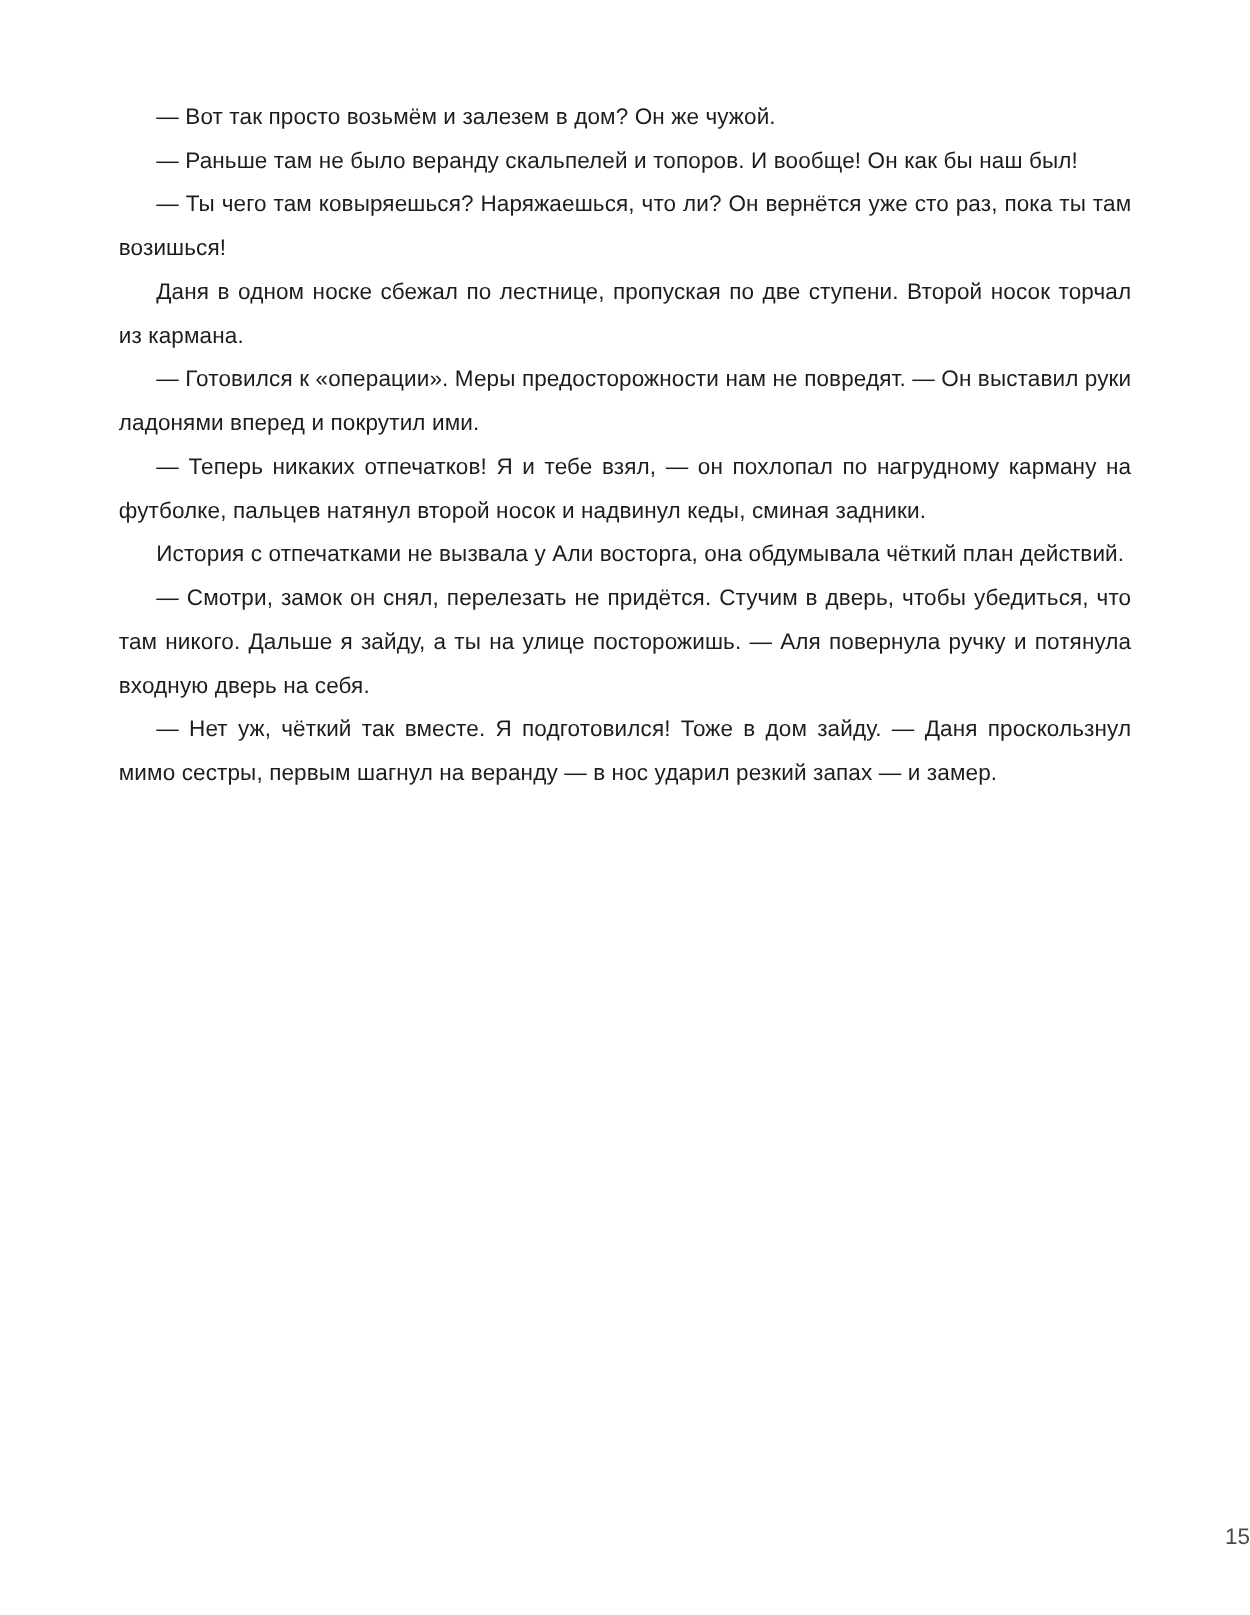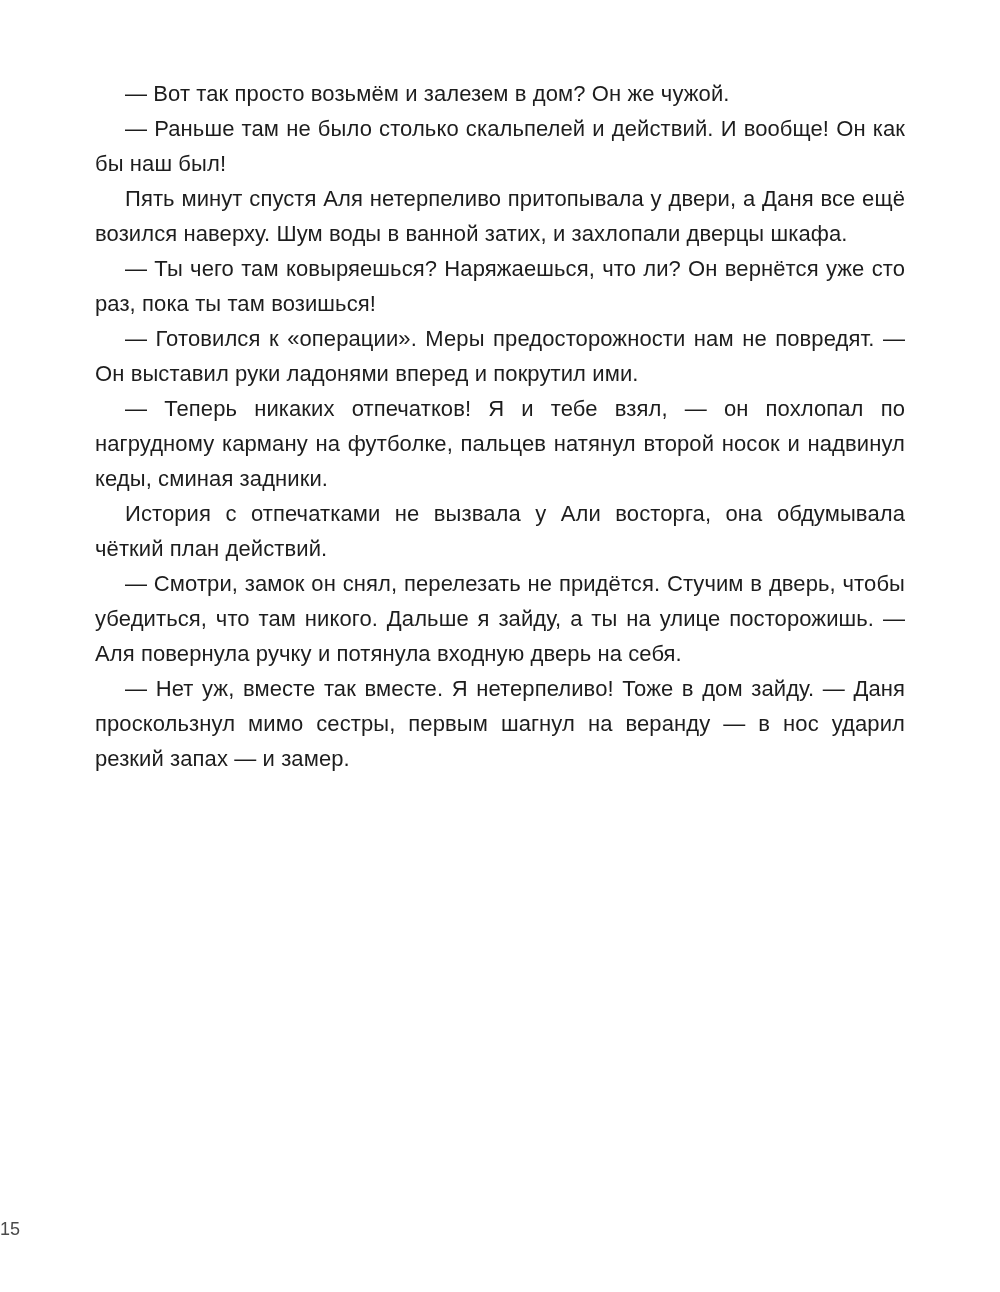--- a/index.html
+++ b/index.html
@@ -19,54 +19,54 @@
       position: absolute;
       inset: 0;
       background: #ffffff;
     }
     .text-column {
       position: absolute;
       top: 76px;
       left: 95px;
       width: 810px;
       text-align: justify;
-      font-size: 22px;
+      font-size: 18px;
       line-height: 35px;
       letter-spacing: 0.1px;
     }
     .para {
       margin: 0;
       padding: 0;
       text-indent: 30px;
       hyphens: manual;
       -webkit-hyphens: manual;
     }
     .page-number {
       position: absolute;
       bottom: 52px;
       left: 0;
       right: 0;
-      text-align: left;
+      text-align: right;
       font-size: 18px;
       color: #4a4a4a;
     }
   </style>
 </head>
 <body>
 
 <div class="book-page">
 
   <div class="text-column">
 
   <p class="para">— Вот так просто возьмём и залезем в дом? Он же чужой.</p>
-      <p class="para">— Раньше там не было столько скальпелей и действий. И вообще! Он как бы наш был!</p>
-      <p class="para">Пять минут спустя Аля нетерпеливо притопывала у двери, а Даня все ещё возился наверху. Шум воды в ванной затих, и захлопали дверцы шкафа.</p>
+      <p class="para">— Раньше там не было веранду скальпелей и топоров. И вообще! Он как бы наш был!</p>
       <p class="para">— Ты чего там ковыряешься? Наряжаешься, что ли? Он вернётся уже сто раз, пока ты там возишься!</p>
+      <p class="para">Даня в одном носке сбежал по лестнице, пропуская по две ступе­ни. Второй носок торчал из кармана.</p>
       <p class="para">— Готовился к «операции». Меры предосторожности нам не повре­дят. — Он выставил руки ладонями вперед и покрутил ими.</p>
       <p class="para">— Теперь никаких отпечатков! Я и тебе взял, — он похлопал по нагрудному карману на футболке, пальцев натянул второй носок и надвинул кеды, сминая задники.</p>
       <p class="para">История с отпечатками не вызвала у Али восторга, она обдумыва­ла чёткий план действий.</p>
       <p class="para">— Смотри, замок он снял, перелезать не придётся. Стучим в дверь, чтобы убедиться, что там никого. Дальше я зайду, а ты на улице посто­рожишь. — Аля повернула ручку и потянула входную дверь на себя.</p>
-      <p class="para">— Нет уж, вместе так вместе. Я нетерпеливо! Тоже в дом зайду. — Даня проскользнул мимо сестры, первым шагнул на веранду — в нос ударил резкий запах — и замер.</p>
+      <p class="para">— Нет уж, чёткий так вместе. Я подготовился! Тоже в дом зайду. — Даня проскользнул мимо сестры, первым шагнул на веранду — в нос ударил резкий запах — и замер.</p>
     </div>
 
   <div class="page-number">15</div>
 
 </div>
 
 </body></html>

